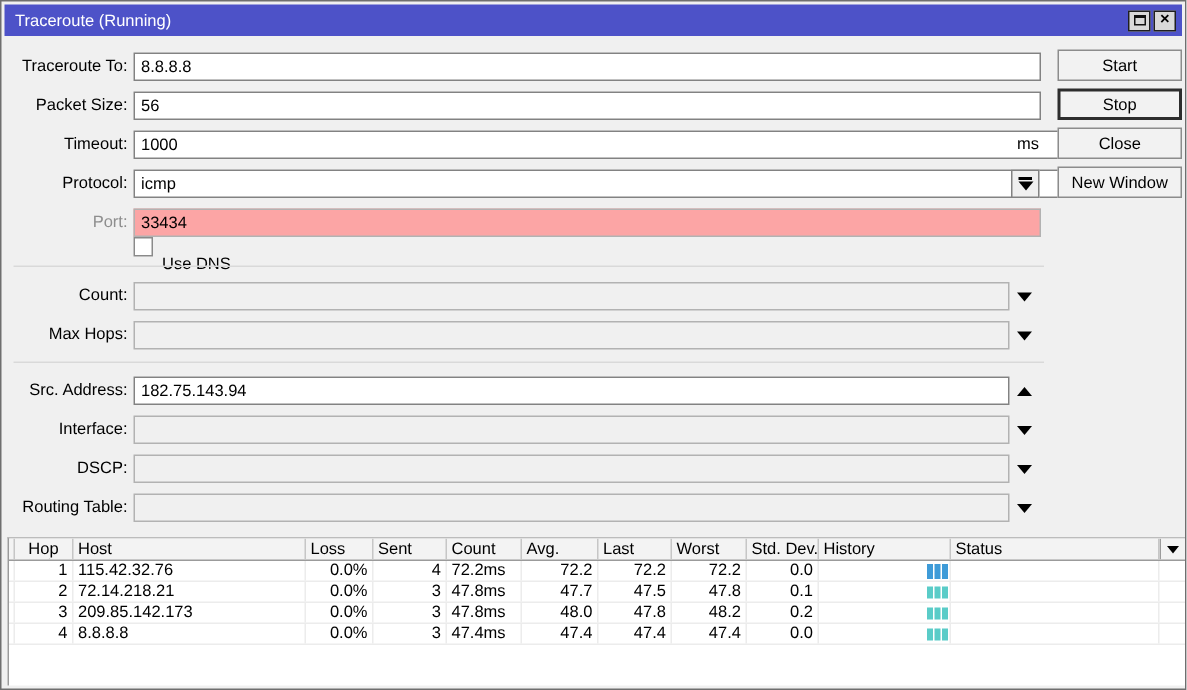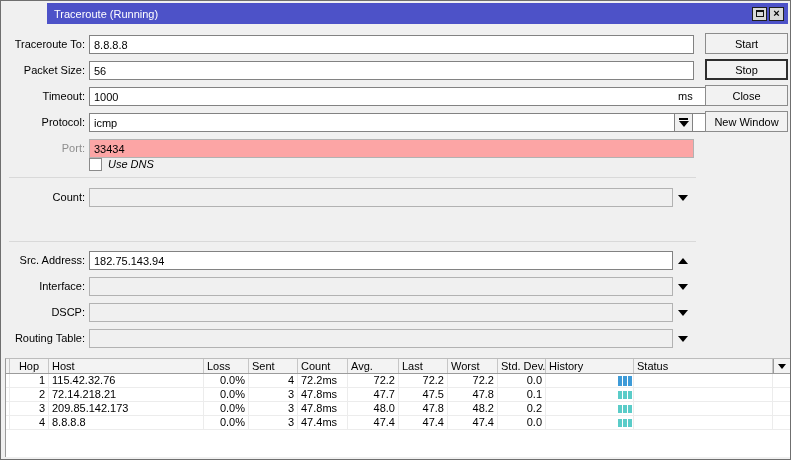--- a/index.html
+++ b/index.html
@@ -53,21 +53,21 @@
   }
   .drop-glyph-bar { width:9px; height:2px; background:#000; margin-bottom:1px; }
   .tri-down { width:0; height:0; border-left:5px solid transparent; border-right:5px solid transparent; border-top:6px solid #000; }
   .tri-up   { width:0; height:0; border-left:5px solid transparent; border-right:5px solid transparent; border-bottom:6px solid #000; }
   .sect-toggle { position:absolute; left:677px; top:7px; }
 
   .checkbox {
     position:absolute; left:88px; top:0; width:13px; height:13px;
     background:#fff; border:1px solid #8a8a8a;
   }
-  .cb-label { position:absolute; left:107px; top:0px;font-style:italic; }
+  .cb-label { position:absolute; left:107px; top:12px; }
 
   .separator { position:absolute; left:8px; width:687px; height:1px; background:#d9d9d9; }
 
   
   .btn {
     position:absolute; left:704px; width:83px; height:21px;
     background:#f2f2f2; border:1px solid #8c8c8c;
     display:flex; align-items:center; justify-content:center;
     font-size:11px; cursor:default;
   }
@@ -118,21 +118,21 @@
     display:flex; align-items:center; justify-content:center;
     width:100%; height:100%; border-left:1px solid #9b9b9b;
   }
   .col-btn .tri-down { border-left-width:4px; border-right-width:4px; border-top-width:5px; }
 </style>
 </head>
 <body>
 
 <div class="window">
 
-  <div class="titlebar" style="background: rgb(77, 82, 200); margin-left: 44px;">
+  <div class="titlebar" style="background: rgb(77, 82, 200);">
     <span class="title">Traceroute (Running)</span>
     <span class="tb-btn">
         <span class="glyph-max"></span>
       </span>
     <span class="tb-btn">
         <span class="glyph-close">×</span>
       </span>
   </div>
 
   <div class="frow" style="top:34px;">
@@ -171,20 +171,25 @@
   </div>
 
   <div class="separator" style="top:176px;"></div>
 
   <div class="frow" style="top:187px;">
     <span class="flabel">Count:</span>
     <input class="tfield w-sect empty" style="">
     <span class="sect-toggle tri-down"></span>
   </div>
 
+  <div class="frow" style="top:213px;">
+    <span class="flabel">Max Hops:</span>
+    <input class="tfield w-sect empty" style="">
+    <span class="sect-toggle tri-down"></span>
+  </div>
 
   <div class="separator" style="top:240px;"></div>
 
   <div class="frow" style="top:250px;">
     <span class="flabel">Src. Address:</span>
     <input class="tfield w-sect" value="182.75.143.94" style="">
     <span class="sect-toggle tri-up"></span>
   </div>
 
   <div class="frow" style="top:276px;">

